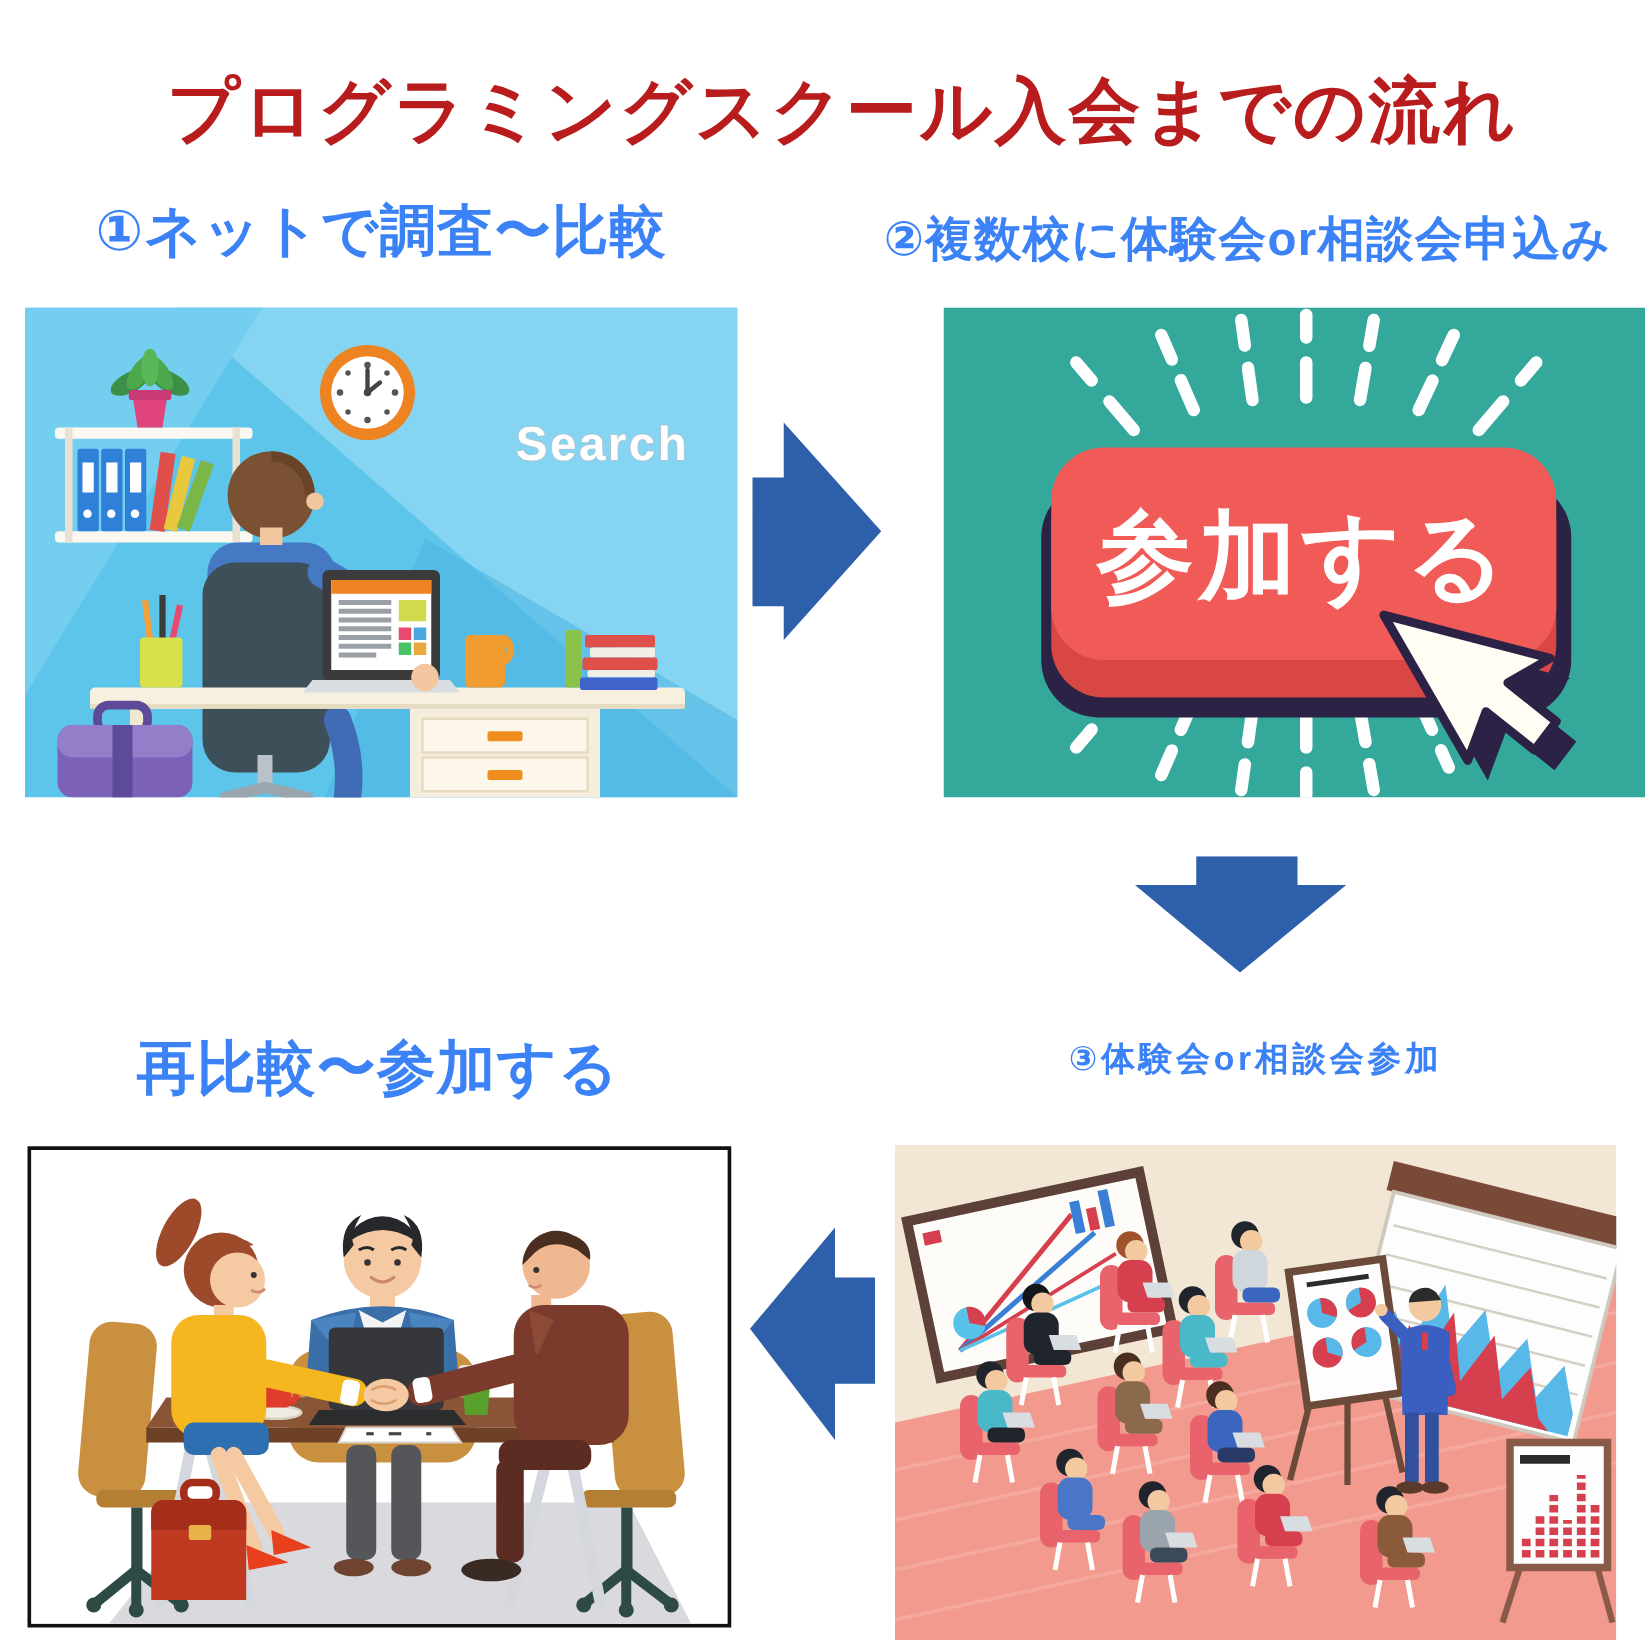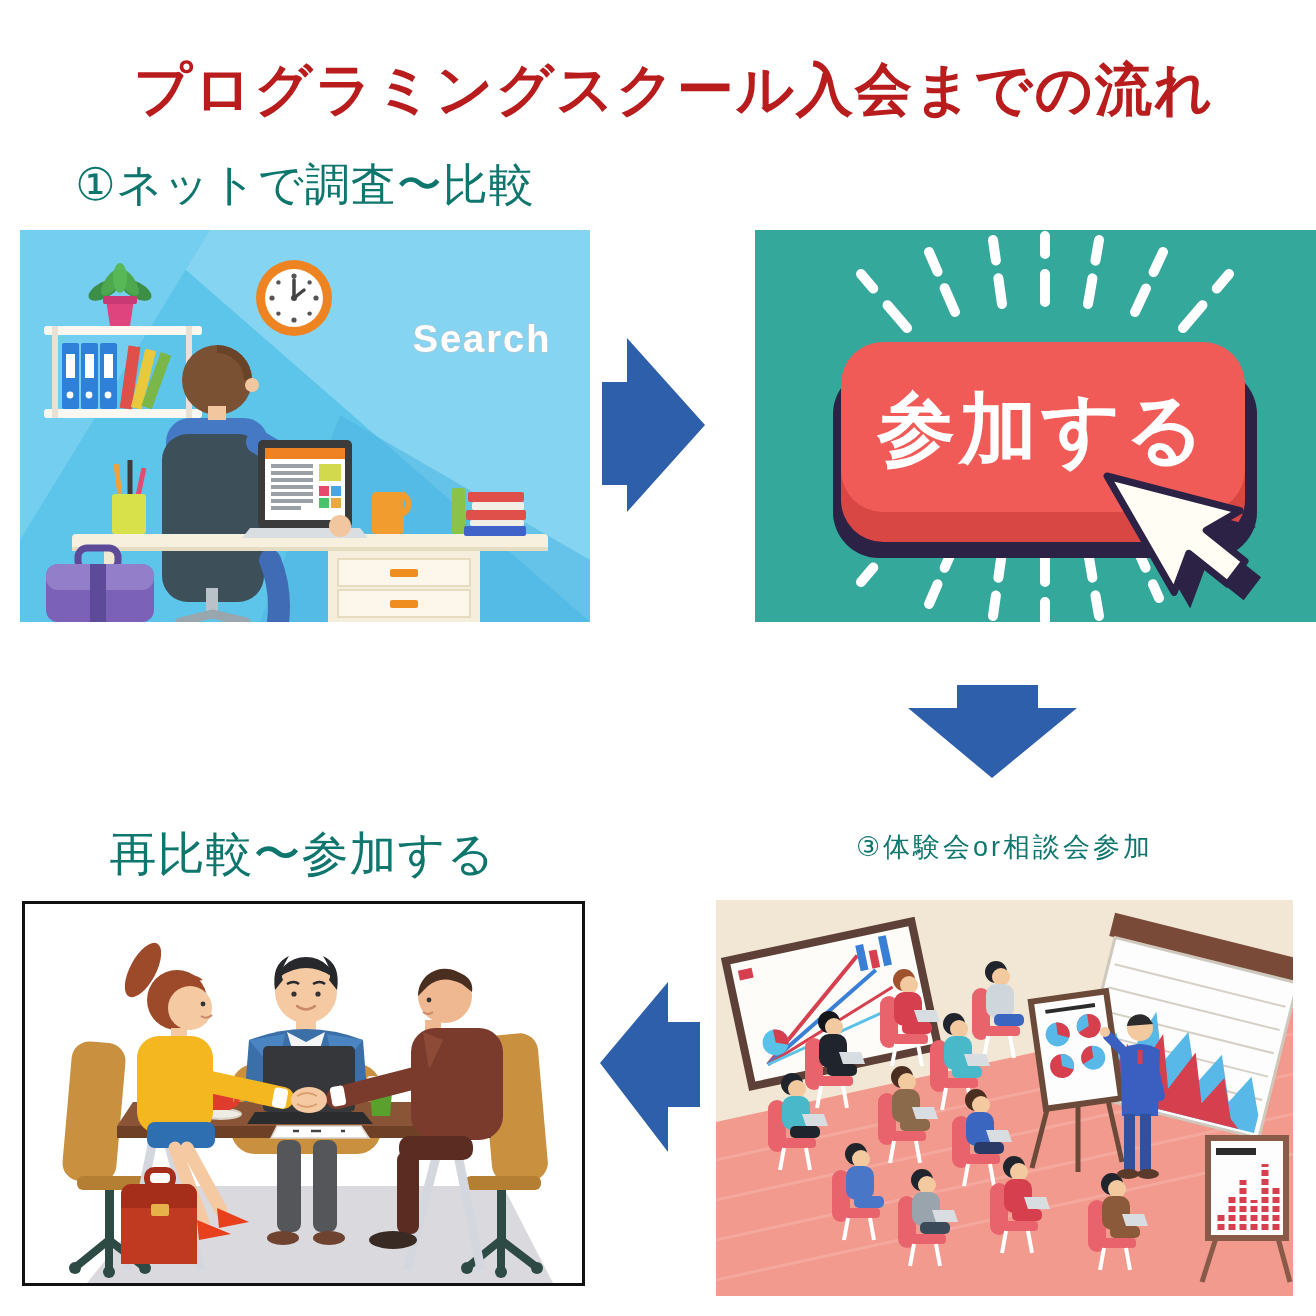--- a/index.html
+++ b/index.html
@@ -6,47 +6,48 @@
   .canvas{
     position:relative; width:1316px; height:1316px; background:#ffffff;
     font-family:"Liberation Sans","DejaVu Sans",sans-serif; overflow:hidden;
   }
   .title{
     position:absolute; top:42px; left:0; width:100%; margin:16px;
     text-align:center; font-size:57px; font-weight:bold; color:#b91c1c;
     letter-spacing:2px; line-height:1.1;
   }
   .step-label{
-    position:absolute; font-weight:normal; color:#0f766e; text-align:center;
+    position:absolute; font-weight:bold; color:#3b82f6; text-align:center;
     line-height:1.1; letter-spacing:1px; white-space:nowrap;
   }
   .label1{left:20px; width:570px; top:160px; font-size:45px;}
   .label2{left:690px; width:616px; top:172px; font-size:38px;}
   .label3{left:716px; width:577px; top:833px; font-size:27px; letter-spacing:3px;}
   .label4{left:20px;  width:565px; top:828px; font-size:47px;}
-  .illus{position:absolute;}
+  .illus{position:absolute;margin-top:16px;}
   .illus svg{display:block; width:100%; height:100%;}
   .illus1{left:20px;  top:230px; width:570px; height:392px;}
   .illus2{left:717px; top:230px; width:652px; height:392px;}
   .illus3{left:716px; top:900px; width:577px; height:396px;}
   .illus4{left:22px;  top:901px; width:557px; height:379px; border:3px solid #111; background:#fff;}
   .arrow{position:absolute;}
   .arrow svg{display:block; width:100%; height:100%;}
   .arrow-right{left:600px; top:337px; width:105px; height:175px;}
   .arrow-down{left:908px; top:685px; width:169px; height:93px;}
   .arrow-left{left:600px; top:982px; width:100px; height:170px;}
 </style>
 </head>
 <body>
 
 <div class="canvas">
 
   <h1 class="title">プログラミングスクール入会までの流れ</h1>
 
   <div class="step-label label1">①ネットで調査〜比較</div>
+  <div class="step-label label2">②複数校に体験会or相談会申込み</div>
 
   <div class="illus illus1">
     <svg viewBox="0 0 570 392" xmlns="http://www.w3.org/2000/svg">
       <rect width="570" height="392" fill="#5ec5ea"></rect>
       <polygon points="120,0 570,0 570,392" fill="#85d4f1"></polygon>
       <polygon points="0,0 190,0 0,310" fill="#74ceef"></polygon>
       <polygon points="320,185 570,330 570,392 240,392" fill="#4bb3e0" opacity="0.55"></polygon>
 
       <g transform="translate(274,68)">
         <circle r="38" fill="#ee8322"></circle>

